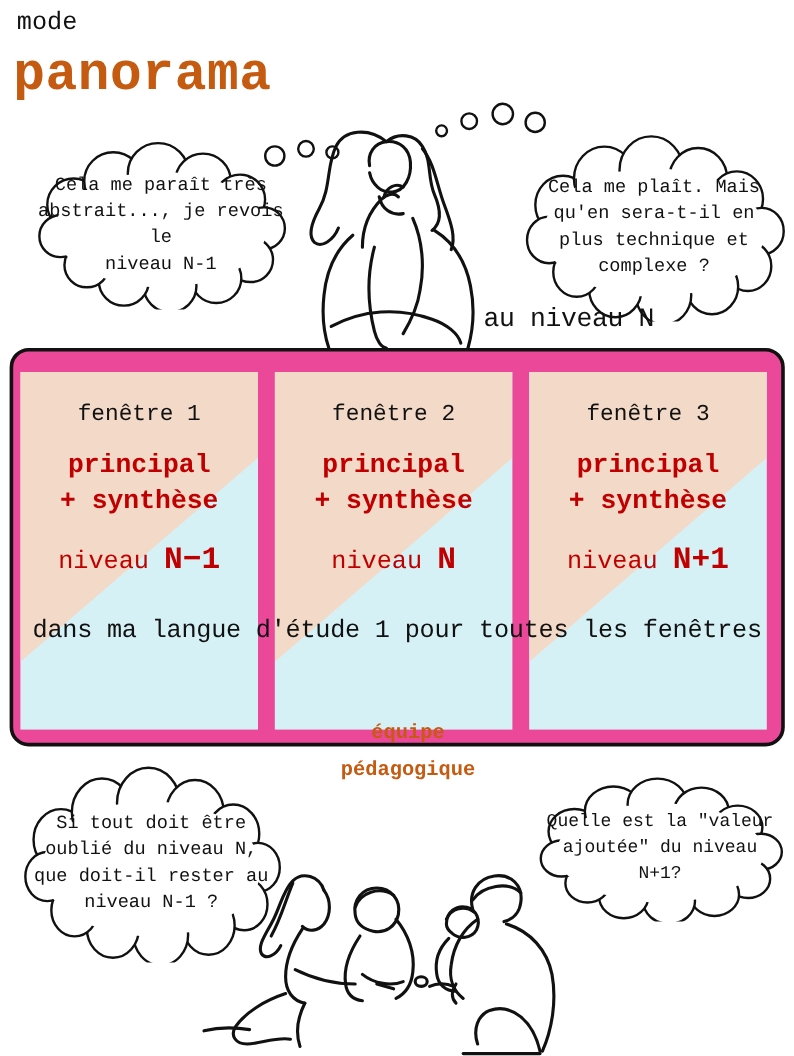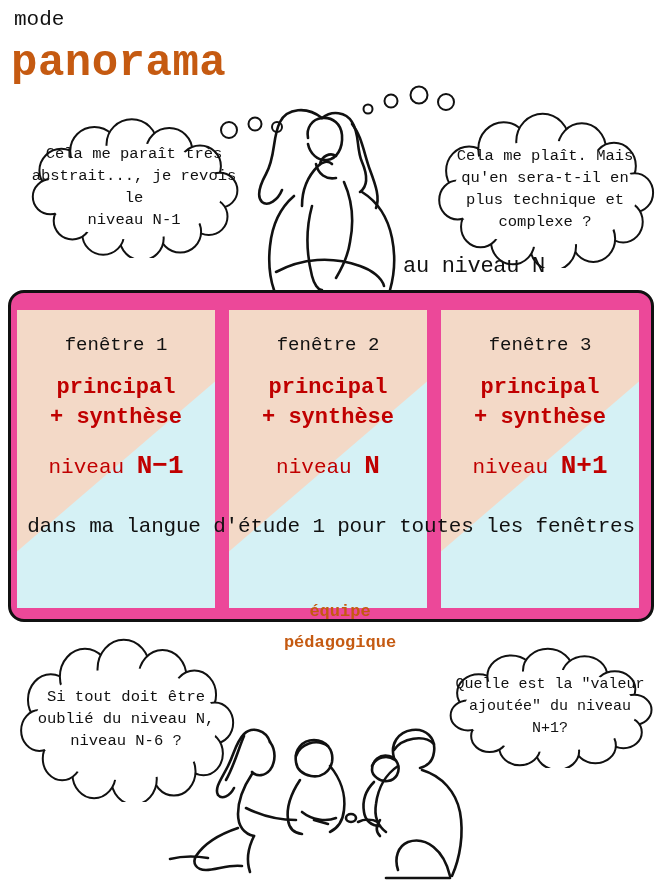--- a/index.html
+++ b/index.html
@@ -189,21 +189,22 @@
         <circle class="scallop" cx="107" cy="112" r="20"></circle>
           <circle class="scallop" cx="72" cy="108" r="19"></circle>
         <circle class="scallop" cx="44" cy="96" r="17"></circle>
           <circle class="scallop" cx="24" cy="74" r="16"></circle>
         <ellipse class="cover" cx="100" cy="69" rx="80" ry="44"></ellipse>
       </g>
     </svg>
     <div class="bubble-text">
       <div>Si tout doit être</div>
       <div>oublié du niveau N,</div>
-      <div>niveau N-6 ?</div>
+      <div>que doit-il rester au</div>
+      <div>niveau N-1 ?</div>
     </div>
   </div>
 
   <div class="bubble" id="bubble-br">
     <svg viewBox="0 0 200 130" preserveAspectRatio="none">
       <g>
         <circle class="scallop" cx="34" cy="50" r="20"></circle>
           <circle class="scallop" cx="64" cy="32" r="22"></circle>
         <circle class="scallop" cx="98" cy="26" r="23"></circle>
           <circle class="scallop" cx="132" cy="32" r="21"></circle>

